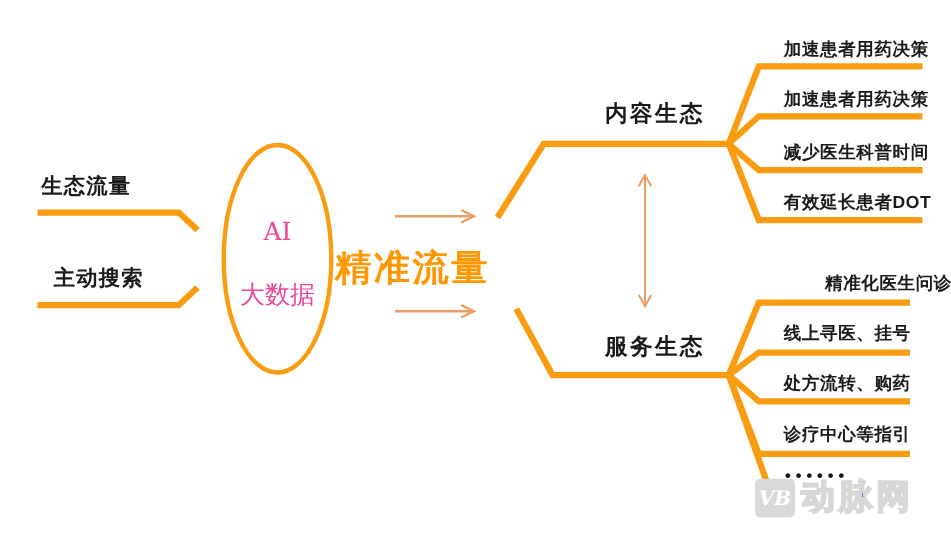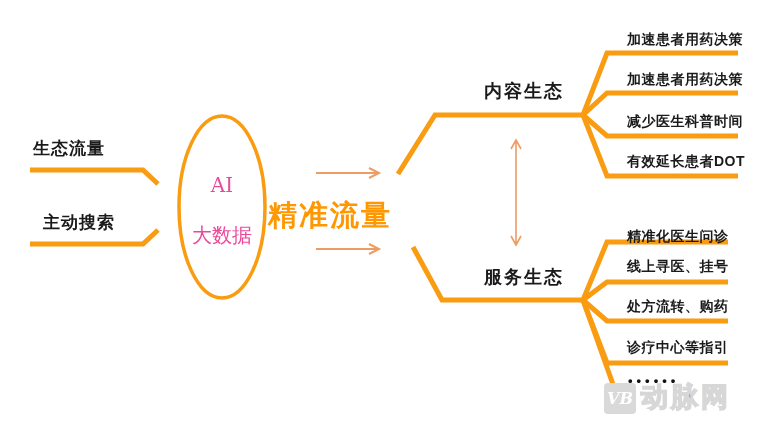--- a/index.html
+++ b/index.html
@@ -93,21 +93,21 @@
   <div class="center-lbl">精准流量</div>
 
   <div class="lbl branch-lbl" style="left:484px; top:82px;">内容生态</div>
   <div class="lbl branch-lbl" style="left:484px; top:268px;">服务生态</div>
 
   <div class="lbl leaf-lbl" style="left:627px; top:32px;">加速患者用药决策</div>
   <div class="lbl leaf-lbl" style="left:627px; top:72px;">加速患者用药决策</div>
   <div class="lbl leaf-lbl" style="left:627px; top:114px;">减少医生科普时间</div>
   <div class="lbl leaf-lbl" style="left:627px; top:154px;">有效延长患者DOT</div>
 
-  <div class="lbl leaf-lbl" style="left:627px; top:219px;margin-top:10px;">精准化医生问诊</div>
+  <div class="lbl leaf-lbl" style="left:660px; top:219px;">精准化医生问诊</div>
   <div class="lbl leaf-lbl" style="left:627px; top:259px;">线上寻医、挂号</div>
   <div class="lbl leaf-lbl" style="left:627px; top:299px;">处方流转、购药</div>
   <div class="lbl leaf-lbl" style="left:627px; top:340px;">诊疗中心等指引</div>
 
   <div class="dots">••••••</div>
 
   <div class="wm-logo">VB</div>
   <div class="wm-text">动脉网</div>
 
 </div>

